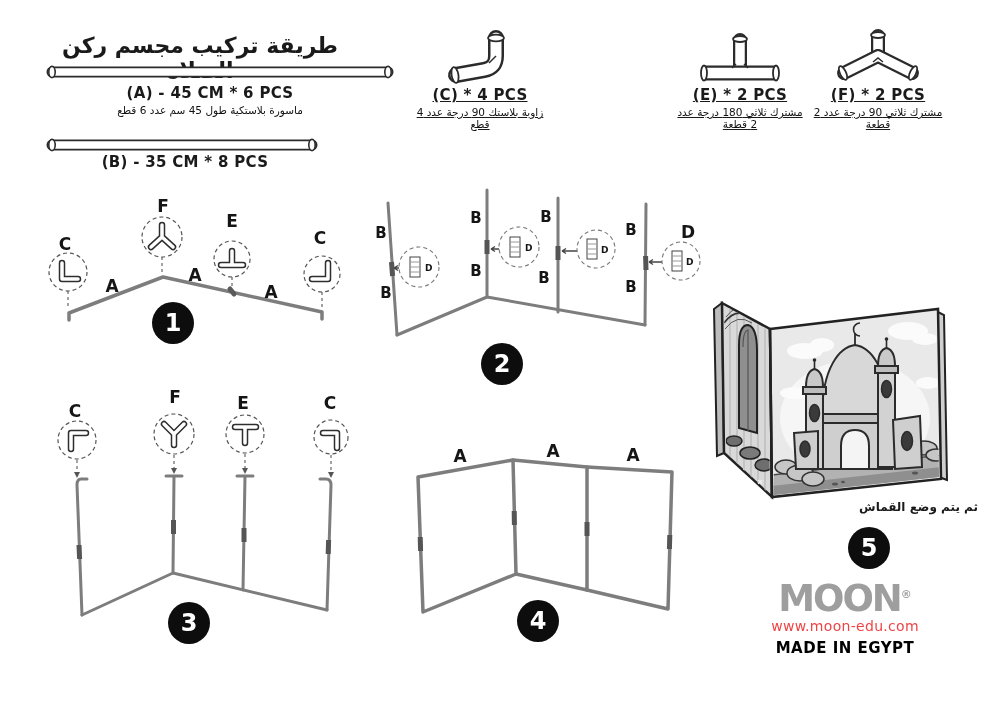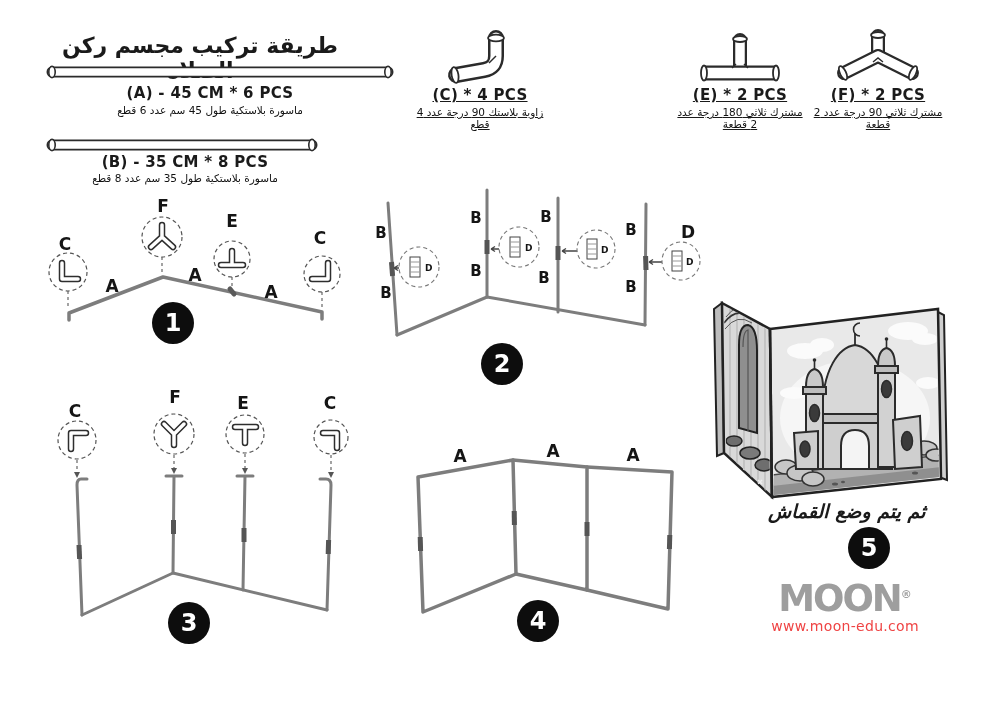--- a/index.html
+++ b/index.html
@@ -7,21 +7,21 @@
          font-family:"DejaVu Sans",sans-serif;color:#1a1a1a;}
   .abs{position:absolute;}
   .title{left:40px;top:33px;width:320px;text-align:center;font-size:22px;font-weight:bold;direction:rtl;}
   .part-label{font-size:15px;font-weight:bold;text-align:center;letter-spacing:.3px;}
   .part-desc{font-size:10.5px;text-align:center;direction:rtl;color:#111;}
   .part{width:130px;text-align:center;text-decoration:underline;}
   .part .icon-box{height:58px;display:flex;align-items:flex-end;justify-content:center;}
   .part .part-desc{margin-top:2px;}
   .badge{width:42px;height:42px;border-radius:50%;background:#0d0d0d;color:#fff;
          display:flex;align-items:center;justify-content:center;font-size:24px;font-weight:bold;}
-  .caption{width:210px;text-align:left;font-size:19px;font-weight:bold;direction:rtl;font-style:italic;}
+  .caption{width:210px;text-align:right;font-size:12px;font-weight:bold;direction:rtl;}
   .brand{width:180px;text-align:center;}
   .brand-word{font-size:37px;font-weight:800;color:#9e9e9e;letter-spacing:-2px;line-height:1;}
   .brand-reg{font-size:11px;color:#9e9e9e;vertical-align:super;letter-spacing:0;}
   .brand-site{font-size:14px;color:#ef4444;margin-top:1px;letter-spacing:.3px;}
   .brand-made{font-size:15px;font-weight:bold;color:#000;margin-top:5px;letter-spacing:.5px;}
   svg text{font-family:"DejaVu Sans",sans-serif;}
   .lbl{font-weight:bold;fill:#151515;}
 </style>
 </head>
 <body>
@@ -39,21 +39,20 @@
   <div class="abs part-label" style="left:80px;top:84px;width:260px;">(A)  - 45 CM * 6 PCS</div>
   <div class="abs part-desc" style="left:80px;top:104px;width:260px;">ماسورة بلاستكية طول 45 سم عدد 6 قطع</div>
 
   <svg class="abs" style="left:44px;top:136px;" width="276" height="18" viewBox="0 0 276 18">
     <path d="M 8 9 L 268 9" stroke="#2b2b2b" stroke-width="11" stroke-linecap="round"></path>
     <path d="M 8 9 L 268 9" stroke="#ffffff" stroke-width="7.5" stroke-linecap="round"></path>
     <ellipse cx="8" cy="9" rx="3.2" ry="5.6" fill="#ffffff" stroke="#2b2b2b" stroke-width="1.6"></ellipse>
     <ellipse cx="268" cy="9" rx="3.2" ry="5.6" fill="#ffffff" stroke="#2b2b2b" stroke-width="1.6"></ellipse>
   </svg>
   <div class="abs part-label" style="left:60px;top:153px;width:250px;">(B) - 35 CM * 8 PCS</div>
-  <div class="abs part-desc" style="left:60px;top:172px;width:250px;">ماسورة بلاستكية طول 35 سم عدد 8 قطع</div>
 
   <div class="abs part" style="left:415px;top:28px;">
     <div class="icon-box">
         <svg width="80" height="56" viewBox="0 0 80 56">
       <path d="M 56 8 L 56 26 Q 56 38 44 40 L 16 45" stroke="#2b2b2b" stroke-width="16" fill="none" stroke-linecap="round" stroke-linejoin="round"></path>
       <path d="M 56 8 L 56 26 Q 56 38 44 40 L 16 45" stroke="#ffffff" stroke-width="11" fill="none" stroke-linecap="round" stroke-linejoin="round"></path>
       <ellipse cx="56" cy="8" rx="8" ry="3.4" fill="#ffffff" stroke="#2b2b2b" stroke-width="1.8"></ellipse>
       <ellipse cx="15" cy="45" rx="3.4" ry="8" fill="#ffffff" stroke="#2b2b2b" stroke-width="1.8" transform="rotate(-10 15 45)"></ellipse>
       <path d="M 49 33 L 56 26" stroke="#2b2b2b" stroke-width="1.5"></path>
     </svg>
@@ -356,15 +355,16 @@
   </svg>
 
   <div class="abs caption" style="left:768px;top:500px;">ثم يتم وضع القماش</div>
   <div class="abs badge" style="left:848px;top:527px;">
       <span>5</span>
     </div>
 
   <div class="abs brand" style="left:755px;top:580px;">
     <div class="brand-word"><span>MOON</span><span class="brand-reg">®</span></div>
     <div class="brand-site">www.moon-edu.com</div>
+    <div class="brand-made">MADE IN EGYPT</div>
   </div>
 
 </div>
 
 </body></html>

